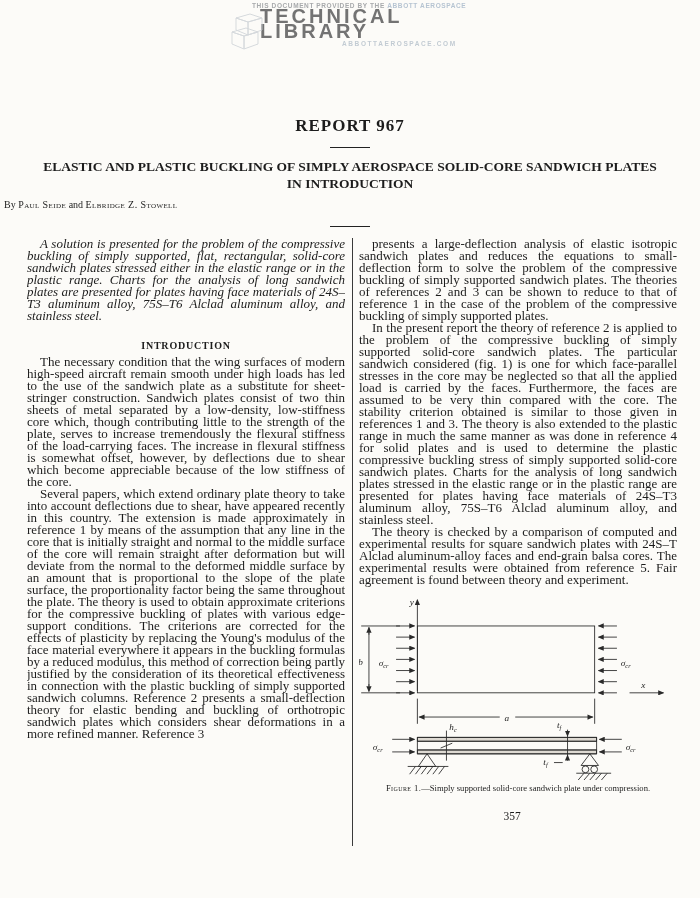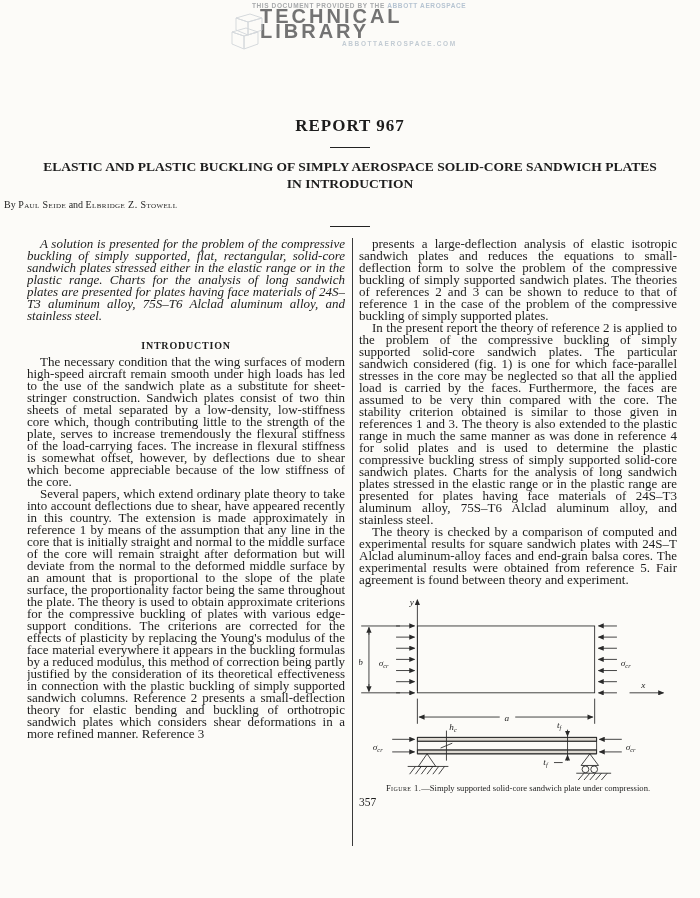--- a/index.html
+++ b/index.html
@@ -73,21 +73,21 @@
   h3.intro-head{margin-top:18px;}
 
   
   .figure-block{margin-top:8px;}
   .fig-caption{
     margin-top:3px;text-align:center;
     font-size:8.6px;line-height:10px;
   }
   .fig-caption .sc{font-size:8.6px;}
   .page-number{
-    text-align:left;font-size:11.5px;margin-top:3px;padding-right:12px;
+    text-align:center;font-size:11.5px;margin-top:17px;padding-right:12px;
   }
   svg text{font-family:"Liberation Serif", serif;font-style:italic;fill:#222;}
 </style>
 </head>
 <body>
 
 <div class="page">
 
   <div class="watermark">
     <svg class="wm-cube" width="40" height="42" viewBox="0 0 40 42">

